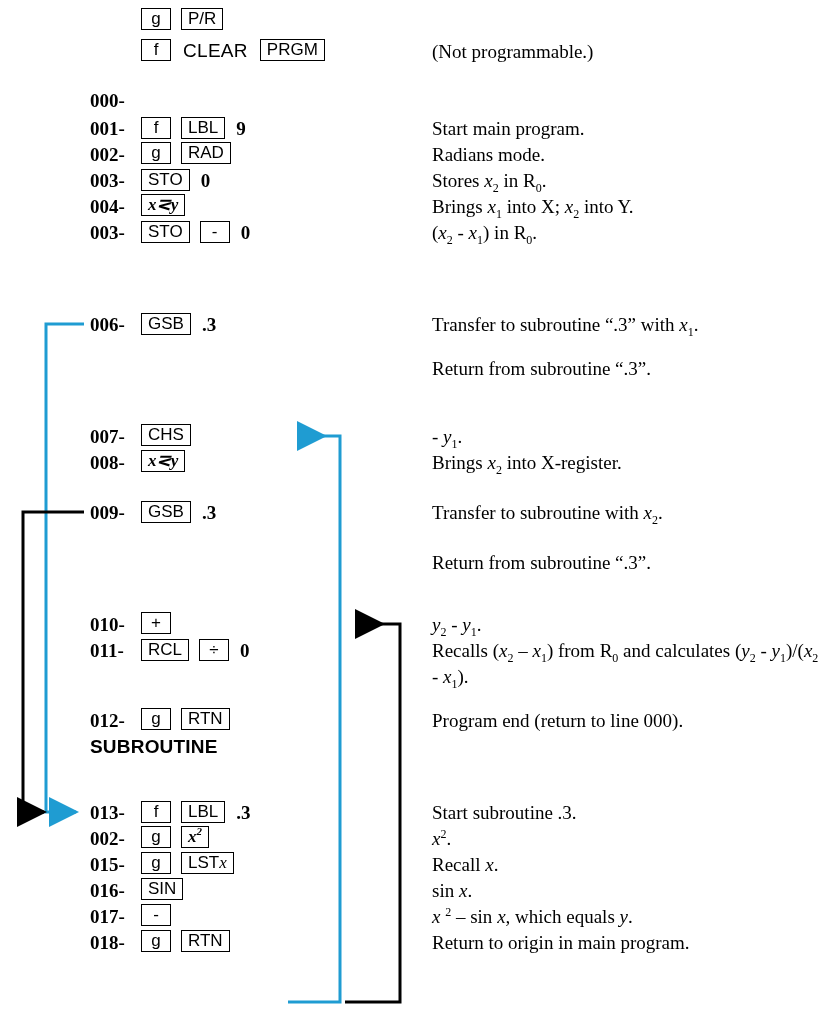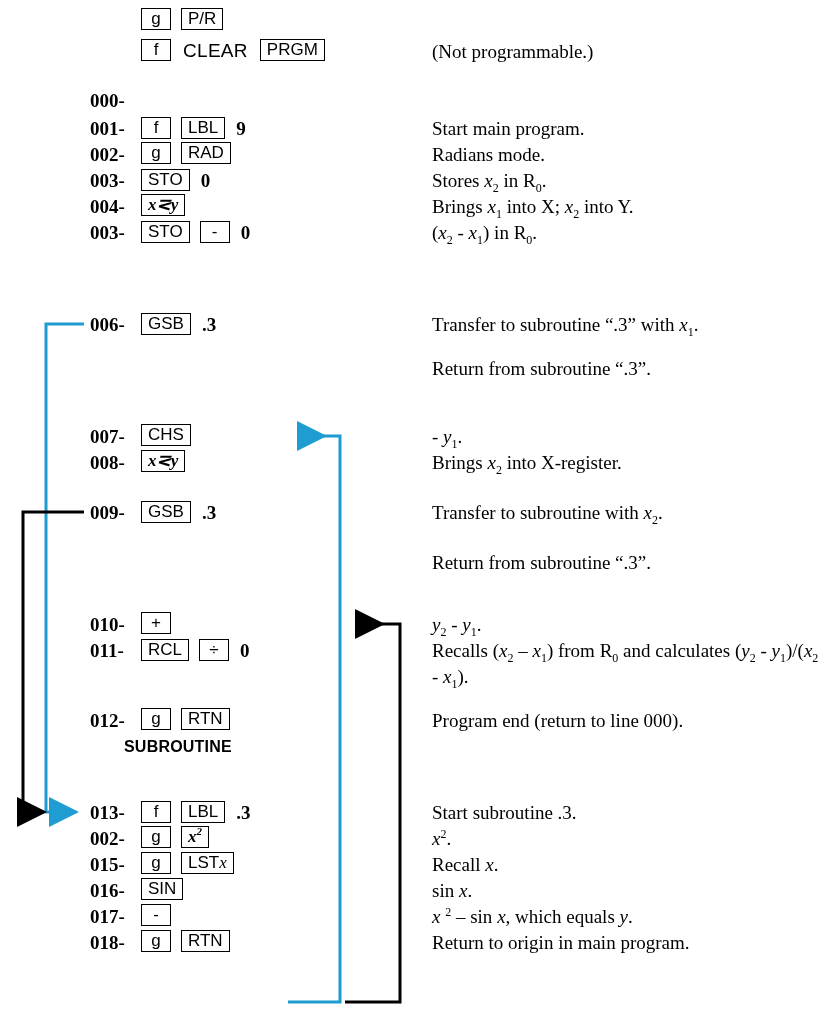--- a/index.html
+++ b/index.html
@@ -59,21 +59,21 @@
     font-weight:bold;font-size:19px;margin-left:4px;margin-right:2px;
     font-family:"Liberation Serif","DejaVu Serif",serif;
   }
   .clearword{
     font-family:"Liberation Sans","DejaVu Sans",sans-serif;
     font-size:19px;margin:10px 5px;letter-spacing:0.3px;
   }
   .subhead{
     position:absolute;left:90px;
     font-family:"Liberation Sans","DejaVu Sans",sans-serif;
-    font-weight:bold;font-size:16px;line-height:26px;letter-spacing:0.2px;margin-left:34px;
+    font-weight:bold;font-size:19px;line-height:26px;letter-spacing:0.2px;
   }
 
   
   .mi{font-style:italic;}
   .sup{font-size:12px;vertical-align:super;line-height:0;}
   .sub{font-size:12px;vertical-align:sub;line-height:0;}
   .sc{font-variant:small-caps;}
 
   
   #flow{position:absolute;left:0;top:0;width:840px;height:1020px;pointer-events:none;}

